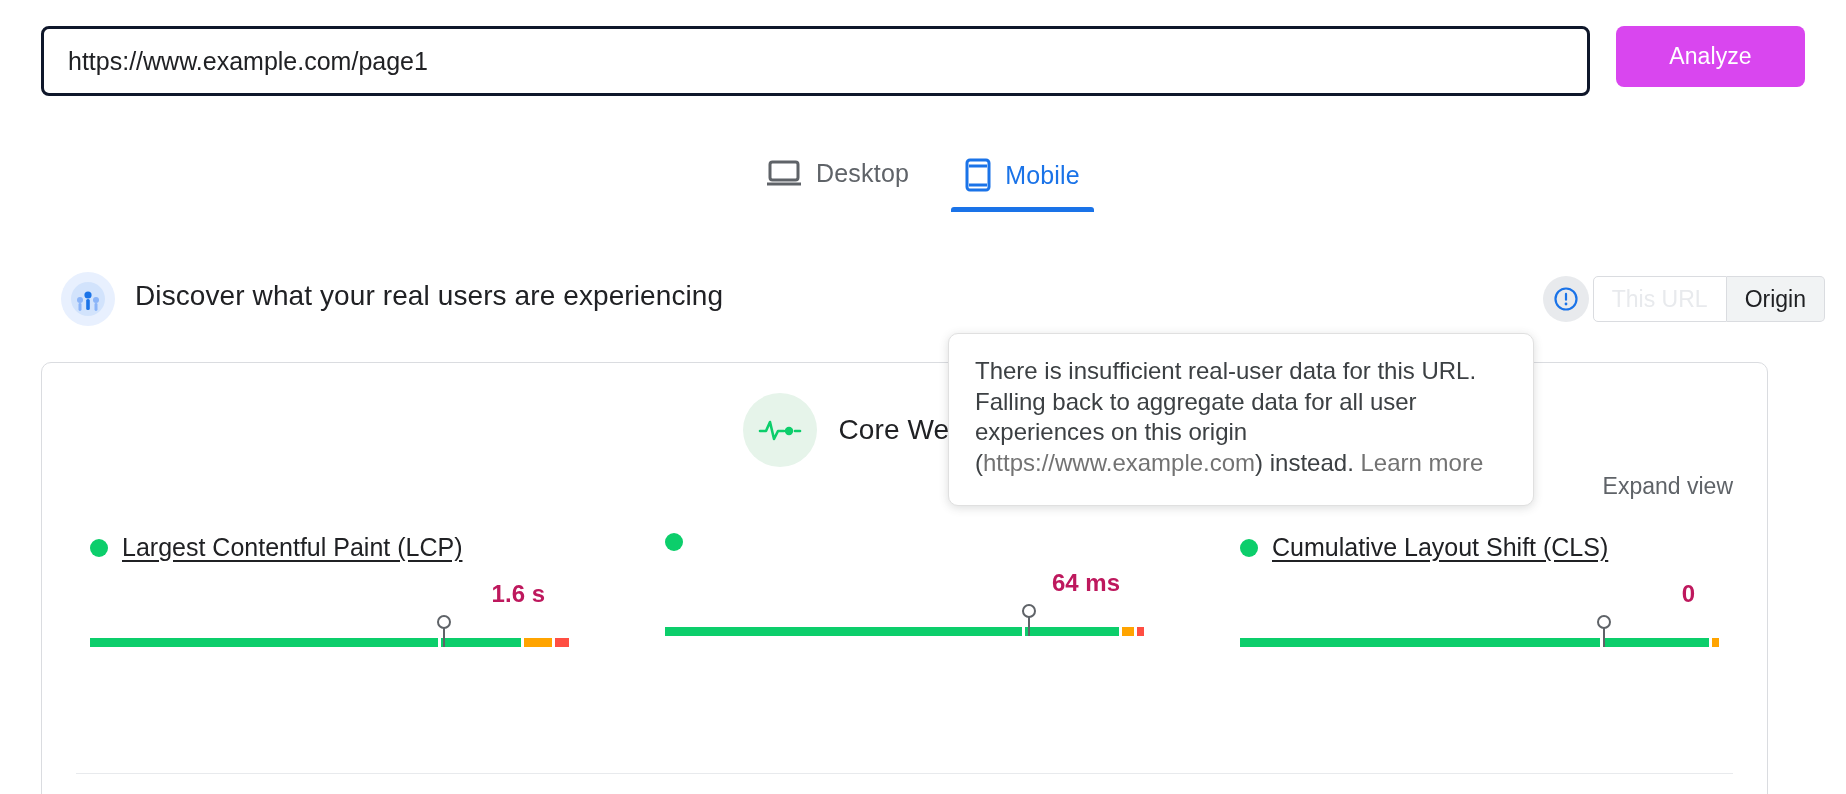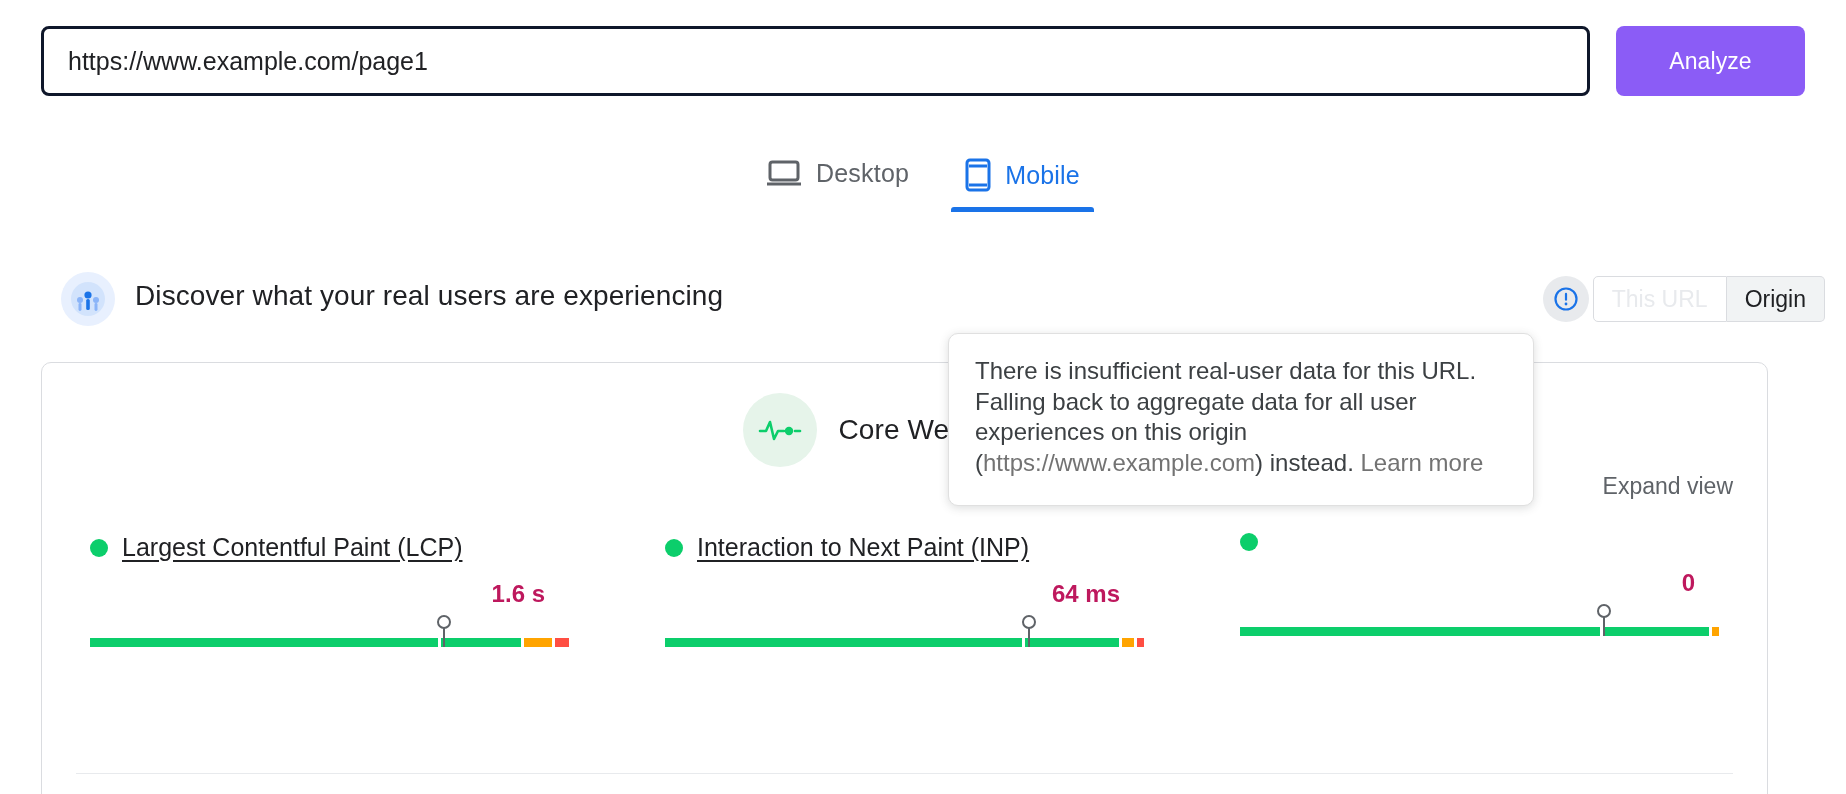--- a/index.html
+++ b/index.html
@@ -23,22 +23,22 @@
     border-radius: 8px;
     background: #fff;
     font-family: "Liberation Sans", sans-serif;
     font-size: 25px;
     color: #202124;
     padding: 0 24px;
     outline: none;
   }
   .analyze-btn {
     position: absolute; left: 1616px; top: 26px;
-    width: 189px; height: 70px;
-    background: #8b5cf6;
+    width: 189px; height: 61px;
+    background: #d946ef;
     color: #fff;
     border: none;
     border-radius: 8px;
     font-family: "Liberation Sans", sans-serif;
     font-size: 23px;
     font-weight: 500;
     cursor: pointer;
     letter-spacing: .1px;
   }
 
@@ -296,37 +296,37 @@
             <div class="seg-o" style="width:6%"></div>
             <div class="seg-r" style="width:3%"></div>
           </div>
           <div class="pin" style="left:74%"></div>
         </div>
       </div>
 
       <div class="metric">
         <div class="metric-head">
           <span class="dot" style="background:#0cce6b"></span>
-          <span class="metric-name">Interaction to Next Paint (INP)</span>
         </div>
         <div class="metric-value">64 ms</div>
         <div class="bar-wrap">
           <div class="bar">
             <div class="seg-g" style="width:76%"></div>
             <div class="seg-g" style="width:20%"></div>
             <div class="seg-o" style="width:2.5%"></div>
             <div class="seg-r" style="width:1.5%"></div>
           </div>
           <div class="pin" style="left:76%"></div>
         </div>
       </div>
 
       <div class="metric">
         <div class="metric-head">
           <span class="dot" style="background:#0cce6b"></span>
+          <span class="metric-name">Cumulative Layout Shift (CLS)</span>
         </div>
         <div class="metric-value">0</div>
         <div class="bar-wrap">
           <div class="bar">
             <div class="seg-g" style="width:76%"></div>
             <div class="seg-g" style="width:22.5%"></div>
             <div class="seg-o" style="width:1.5%"></div>
           </div>
           <div class="pin" style="left:76%"></div>
         </div>

